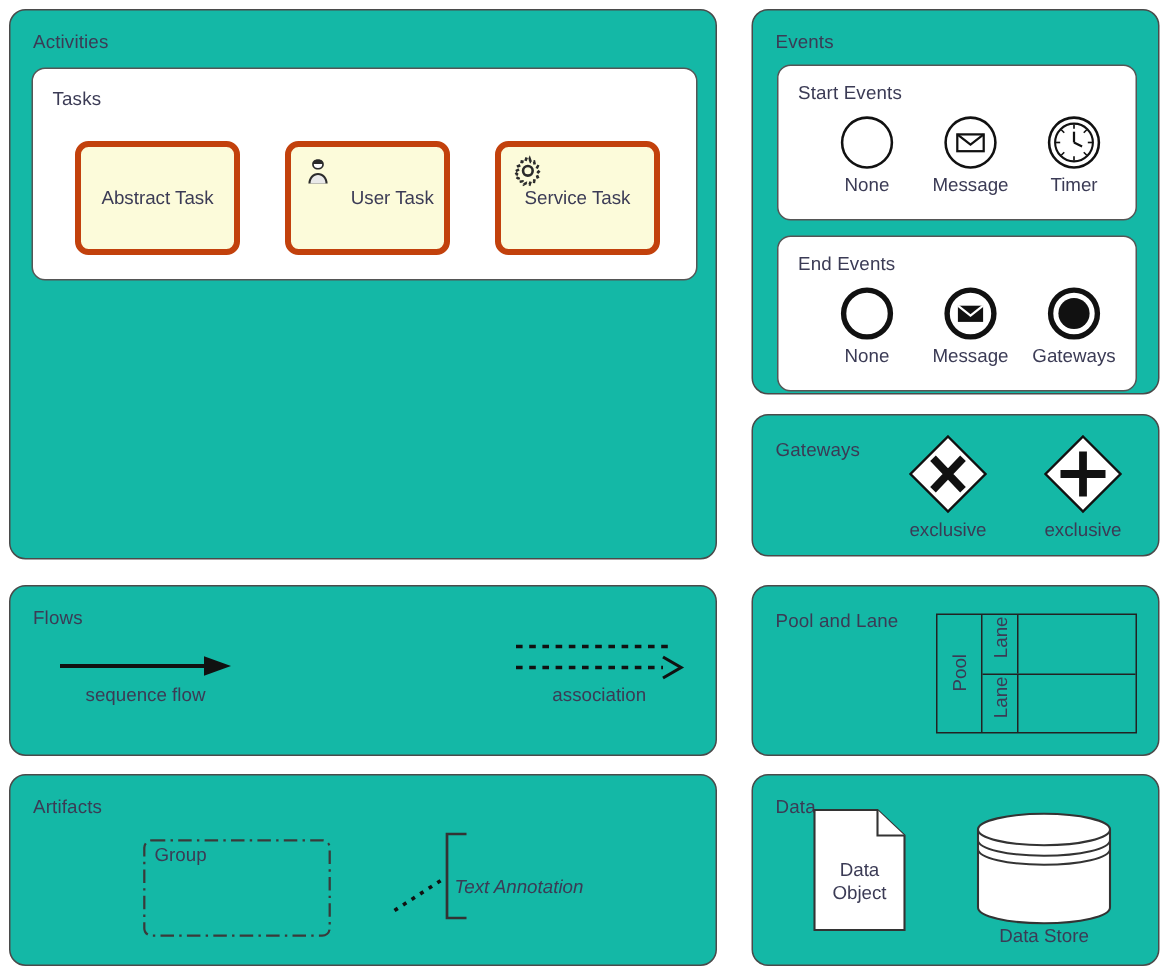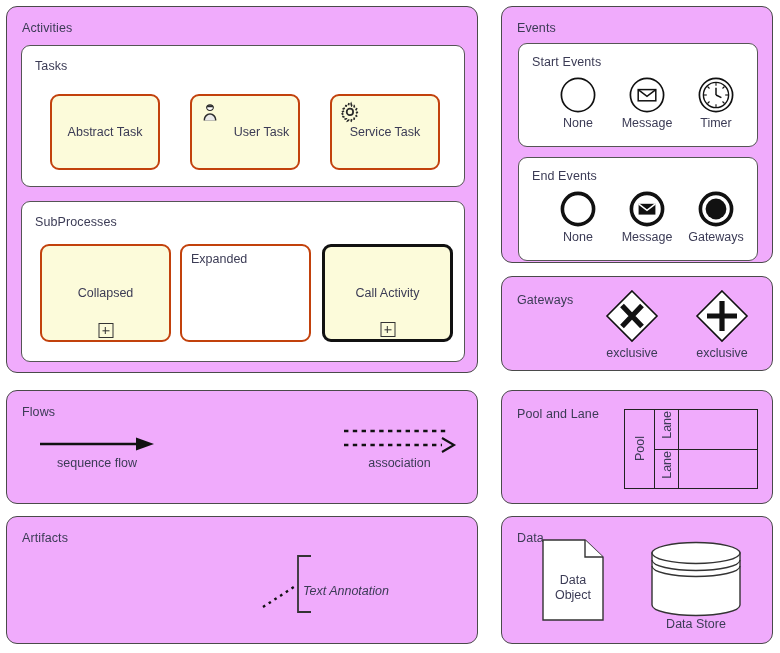--- a/index.html
+++ b/index.html
@@ -19,42 +19,42 @@
     position: relative;
     width: 780px;
     height: 653px;
   }
 
   
   .panel {
     position: absolute;
     border: 1.2px solid #4a4a4a;
     border-radius: 11px;
-    background: #f0abfc;
+    background: #14b8a6;
     box-sizing: border-box;
   }
   .panel-title {
     position: absolute;
     font-size: 12.5px;
     color: #3b3b55;
     letter-spacing: .1px;
     white-space: nowrap;
   }
   .subpanel {
     position: absolute;
     border: 1px solid #555;
     border-radius: 9px;
     background: #ffffff;
     box-sizing: border-box;
   }
 
   
   .task {
     position: absolute;
-    border: 2px solid #c2410c;
+    border: 4px solid #c2410c;
     border-radius: 9px;
     background: #fcfbda;
     box-sizing: border-box;
     display: flex;
     align-items: center;
     justify-content: center;
   }
   .task-label {
     font-size: 12.5px;
     color: #3b3b55;
@@ -248,37 +248,20 @@
             <g fill="none" stroke="#2b2b2b" stroke-width="1.9">
               <path d="M13.2 3.1 14 5.4l2.4-.3.5 2.4 2.2 1-1 2.2 1.7 1.8-1.7 1.7 1 2.2-2.2 1-.5 2.4-2.4-.3-.8 2.3-2.2-1.1-2.1 1.1-.8-2.3-2.4.3-.5-2.4-2.2-1 1-2.2-1.7-1.7L5.8 10.7l-1-2.2 2.2-1 .5-2.4 2.4.3.8-2.3L12.8 4z" stroke-dasharray="2.6 1.9"></path>
               <circle cx="11.9" cy="11.9" r="3.5"></circle>
             </g>
           </svg>
         </span>
         <span class="task-label">Service Task</span>
       </div>
     </div>
 
-    <div class="subpanel" style="left:14px; top:194px; width:444px; height:161px;">
-      <div class="panel-title" style="left:13px; top:13px;">SubProcesses</div>
-
-      <div class="task" style="left:18px; top:42px; width:131px; height:98px;">
-        <span class="task-label">Collapsed</span>
-        <span class="marker-plus"></span>
-      </div>
-
-      <div class="task plain-white" style="left:158px; top:42px; width:131px; height:98px;">
-        <span class="top-label">Expanded</span>
-      </div>
-
-      <div class="task thick" style="left:300px; top:42px; width:131px; height:98px;">
-        <span class="task-label">Call Activity</span>
-        <span class="marker-plus"></span>
-      </div>
-    </div>
   </div>
 
   <div class="panel" style="left:501px; top:6px; width:272px; height:257px;">
     <div class="panel-title" style="left:15px; top:14px;">Events</div>
 
     <div class="subpanel" style="left:16px; top:36px; width:240px; height:104px;">
       <div class="panel-title" style="left:13px; top:11px;">Start Events</div>
 
       <div class="sym" style="left:29px; top:32px; width:60px;">
         <span>
@@ -426,20 +409,26 @@
             <span class="vert-text">Lane</span>
           </div>
         </div>
       </div>
     </div>
   </div>
 
   <div class="panel" style="left:6px; top:516px; width:472px; height:128px;">
     <div class="panel-title" style="left:15px; top:14px;">Artifacts</div>
 
+    <div style="position:absolute; left:88px; top:42px; width:126px; height:66px;">
+      <svg width="126" height="66" viewBox="0 0 126 66">
+        <rect x="1.2" y="1.2" width="123.6" height="63.6" rx="5" ry="5" fill="none" stroke="#3a3a3a" stroke-width="1.5" stroke-dasharray="9 3.5 1.6 3.5"></rect>
+      </svg>
+      <span class="group-label">Group</span>
+    </div>
 
     <div class="annotation" style="left:250px; top:34px; width:200px; height:66px;">
       <svg width="200" height="66" viewBox="0 0 200 66">
         <path d="M54 5 L41 5 L41 61 L54 61" fill="none" stroke="#333" stroke-width="1.8" stroke-linejoin="miter"></path>
         <line x1="6" y1="56" x2="40" y2="34" stroke="#111" stroke-width="2.4" stroke-dasharray="2.6 4.2" stroke-linecap="butt"></line>
       </svg>
       <span class="annot-text" style="left:46px; top:33px; transform:none;">Text Annotation</span>
     </div>
   </div>
 

